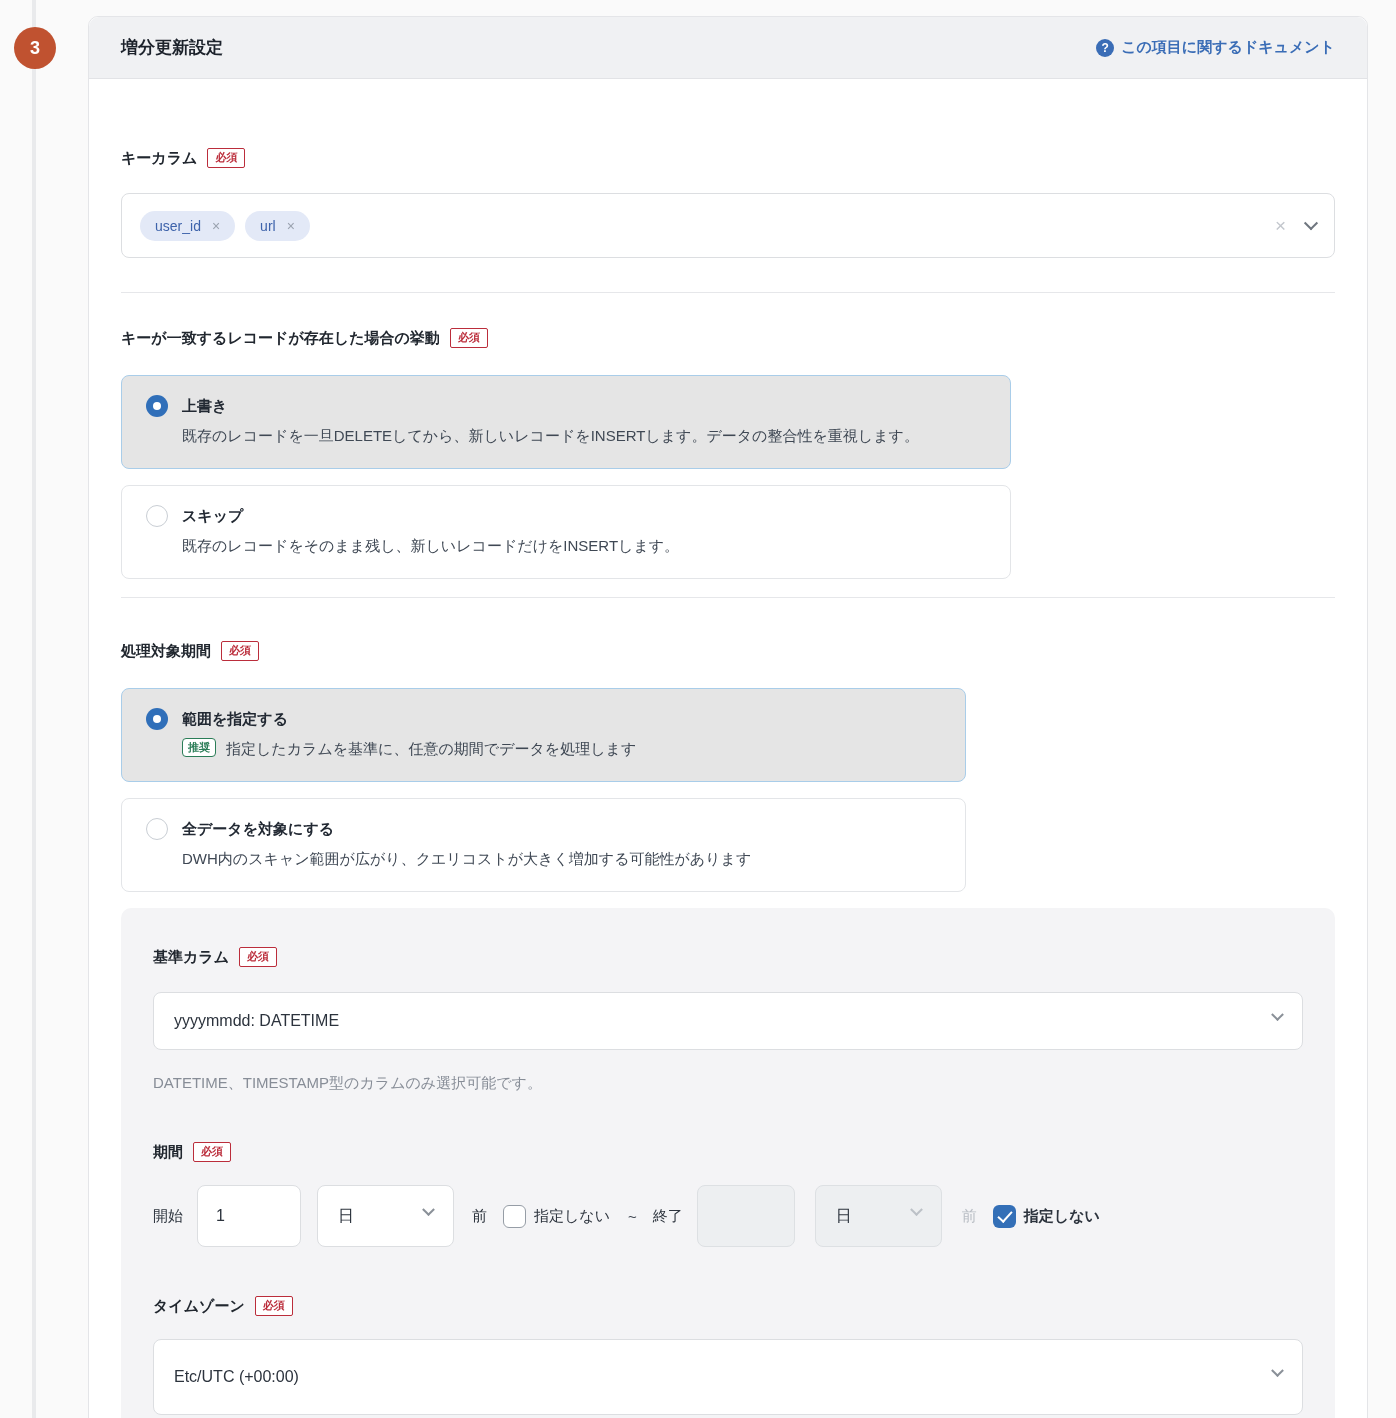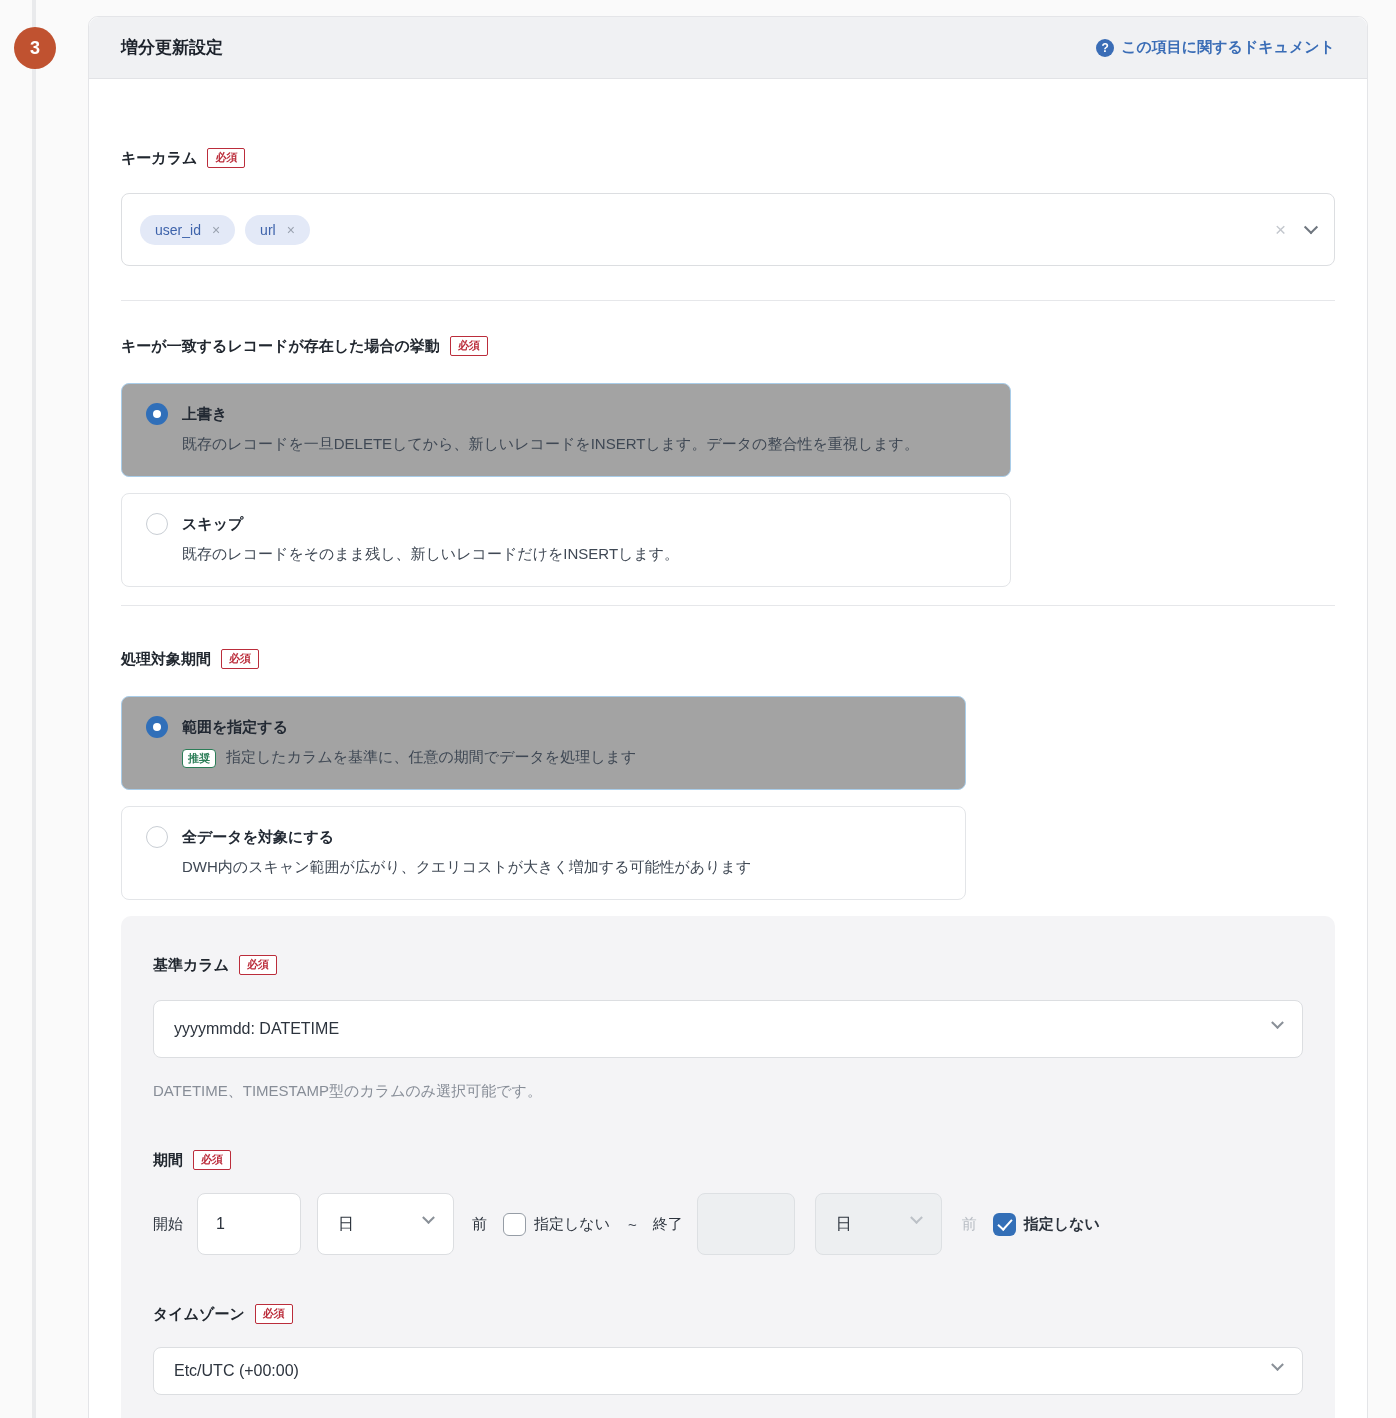--- a/index.html
+++ b/index.html
@@ -40,21 +40,21 @@
     border-radius:2px; padding:2px 7px; line-height:1.25; background:#fff;
   }
   .rec-badge {
     font-size:11px; font-weight:bold; color:#2b7d57; border:1px solid #2b7d57;
     border-radius:4px; padding:2px 5px; line-height:1.2; background:#fff; flex:0 0 auto;
   }
 
   .sec-keycol { margin-top:68px; }
   .sec-keycol .field-label-row { margin-bottom:24px; }
   .multiselect {
-    height:73px; border:1px solid #dcdee1; border-radius:8px; background:#fff;
+    height:65px; border:1px solid #dcdee1; border-radius:8px; background:#fff;
     display:flex; align-items:center; padding:0 18px;
   }
   .tags { display:flex; gap:10px; }
   .tag {
     background:#e3e9f7; color:#3e63ab; border-radius:17px; padding:7px 15px;
     font-size:14px; display:flex; align-items:center; gap:11px;
   }
   .tag-x { color:#9aa2af; font-size:14px; cursor:pointer; }
   .ms-icons { margin-left:auto; display:flex; align-items:center; gap:20px; }
   .clear-x { color:#c3c7cd; font-size:19px; line-height:1; cursor:pointer; }
@@ -65,35 +65,35 @@
   }
 
   .divider { border:none; border-top:1px solid #e6e7ea; margin-top:34px; }
 
   .sec-options { margin-top:34px; }
   .sec-options .field-label-row { margin-bottom:26px; }
   .option-card {
     border:1px solid #e3e5e8; border-radius:8px; background:#fff;
     padding:19px 24px 21px 24px; margin-bottom:16px;
   }
-  .option-card.selected { background:#a3a3a3; border-color:#a9cde9; }
+  .option-card.selected { background:#e5e5e5; border-color:#a9cde9; }
   .w-merge { width:890px; }
   .w-period { width:845px; }
   .option-head { display:flex; align-items:center; gap:14px; }
   .radio { width:22px; height:22px; border-radius:50%; flex:0 0 auto; position:relative; }
   .radio.on { background:#306fb9; }
   .radio.on::after {
     content:""; position:absolute; left:7px; top:7px; width:8px; height:8px;
     border-radius:50%; background:#fff;
   }
   .radio.off { background:#fff; border:1.5px solid #c9ced4; }
   .option-title { font-size:15px; font-weight:bold; color:#222933; line-height:22px; }
   .option-desc {
     margin:8px 0 0 36px; font-size:15px; color:#3f4854; line-height:22px;
-    white-space:nowrap; display:flex; align-items:flex-end; gap:10px;
+    white-space:nowrap; display:flex; align-items:flex-start; gap:10px;
   }
 
   .gray-panel {
     margin-top:16px; background:#f4f4f6; border-radius:10px;
     padding:38px 32px 60px 32px;
   }
   .gray-panel .field-label-row { margin-bottom:24px; }
   .select {
     height:58px; background:#fff; border:1px solid #dcdee1; border-radius:8px;
     display:flex; align-items:center; padding:0 20px; font-size:16px; color:#2c333d;
@@ -127,21 +127,21 @@
   .checkbox.on::after {
     content:""; position:absolute; left:8px; top:3px; width:6px; height:12px;
     border-right:2.5px solid #fff; border-bottom:2.5px solid #fff; transform:rotate(42deg);
   }
   .cb-label { }
   .cb-label.bold { font-weight:bold; }
   .tilde { color:#3a424d; }
 
   .sec-tz { margin-top:48px; }
   .sec-tz .field-label-row { margin-bottom:22px; }
-  .sec-tz .select { height:48px; }
+  .sec-tz .select { height:76px; }
 </style>
 </head>
 <body>
 
 <div class="timeline"></div>
 <div class="step-circle">3</div>
 
 <div class="card">
   <div class="card-header">
     <div class="card-title">増分更新設定</div>

